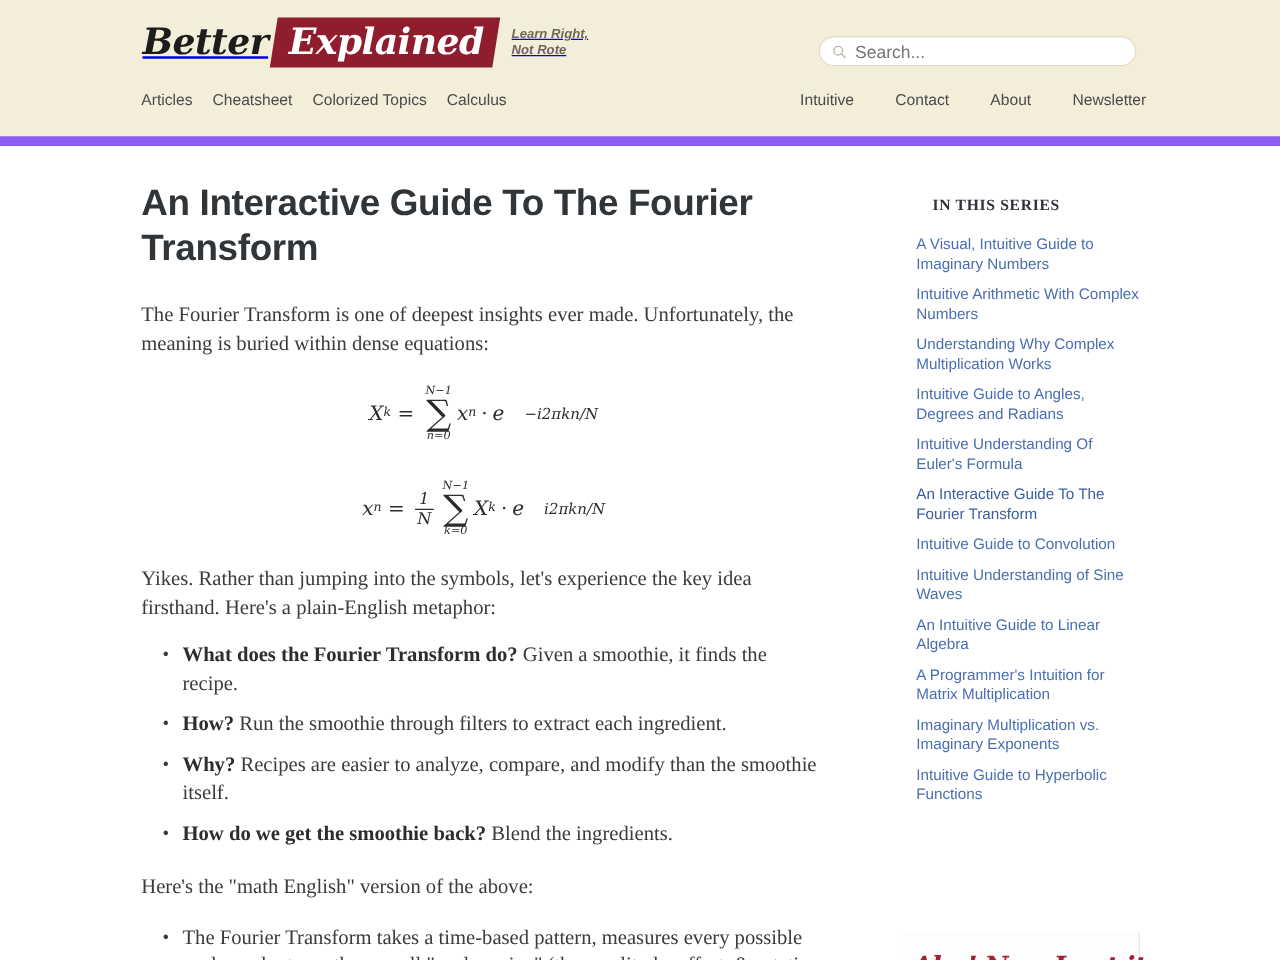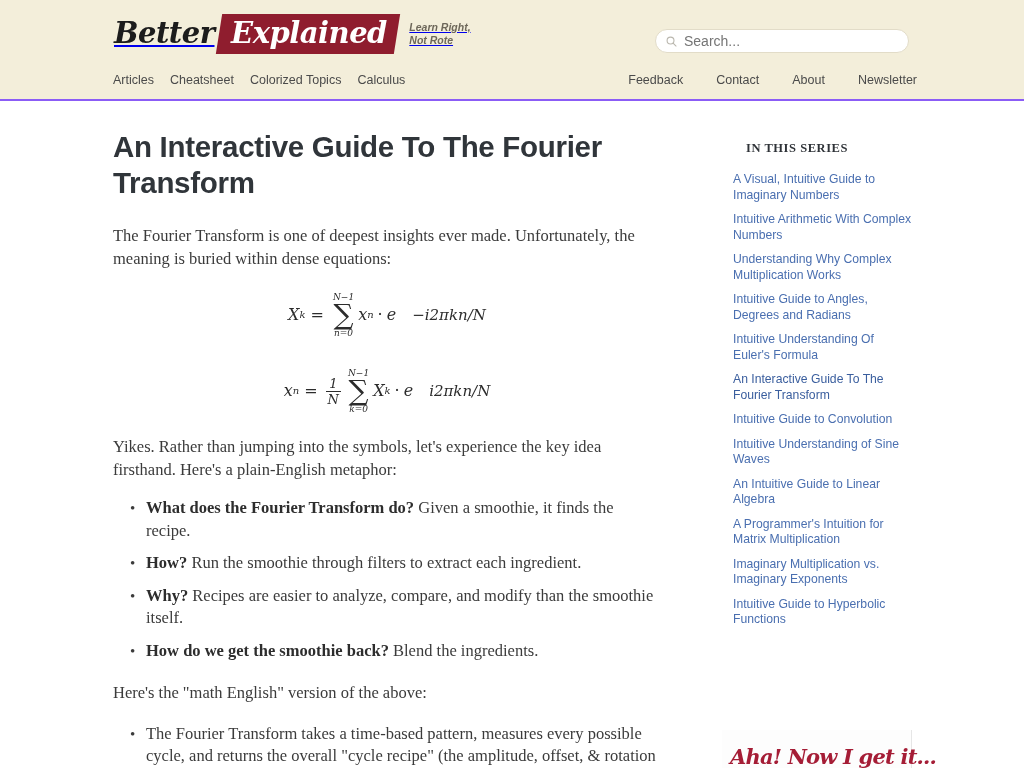--- a/index.html
+++ b/index.html
@@ -7,23 +7,23 @@
     margin: 0; padding: 0;
     width: 1024px; height: 768px;
     overflow: hidden;
     background: #ffffff;
     font-family: "Liberation Sans", sans-serif;
   }
 
   
   .site-header {
     width: 1024px;
-    height: 101px;
+    height: 117px;
     background: #f3eeda;
-    border-bottom: 2px solid #8b5cf6;
+    border-bottom: 8px solid #8b5cf6;
     position: relative;
   }
   .header-inner {
     width: 1024px;
     position: relative;
     height: 97px;
   }
   .logo-wrap {
     position: absolute;
     left: 114px;
@@ -187,21 +187,21 @@
     display: inline-flex;
     flex-direction: column;
     align-items: center;
     margin: 0 3px;
     line-height: 1;
     vertical-align: middle;
   }
   .frac-num { font-size: 13px; padding: 0 2px 1px; }
   .frac-den { font-size: 13px; border-top: 1px solid #2c2c2c; padding: 1px 2px 0; }
   sub.v { font-size: 10px; font-style: italic; }
-  sup.v { font-size: 15px; font-style: italic; margin-left: 16px; }
+  sup.v { font-size: 12px; font-style: italic; margin-left: 16px; }
 
   ul.bullets {
     margin: 16px 0 16px 0;
     padding-left: 33px;
     list-style: none;
   }
   ul.bullets li {
     font-family: "Liberation Serif", serif;
     font-size: 16.5px;
     color: #3b3b3b;
@@ -285,21 +285,21 @@
     </div>
 
     <div class="nav-left">
       <a class="nav-item" href="#">Articles</a>
       <a class="nav-item" href="#">Cheatsheet</a>
       <a class="nav-item" href="#">Colorized Topics</a>
       <a class="nav-item" href="#">Calculus</a>
     </div>
 
     <div class="nav-right">
-      <a class="nav-item" href="#">Feedback</a>
+      <a class="nav-item" href="#">Intuitive</a>
       <a class="nav-item" href="#">Contact</a>
       <a class="nav-item" href="#">About</a>
       <a class="nav-item" href="#">Newsletter</a>
     </div>
 
   </div>
 </div>
 
 <div class="page">
 

